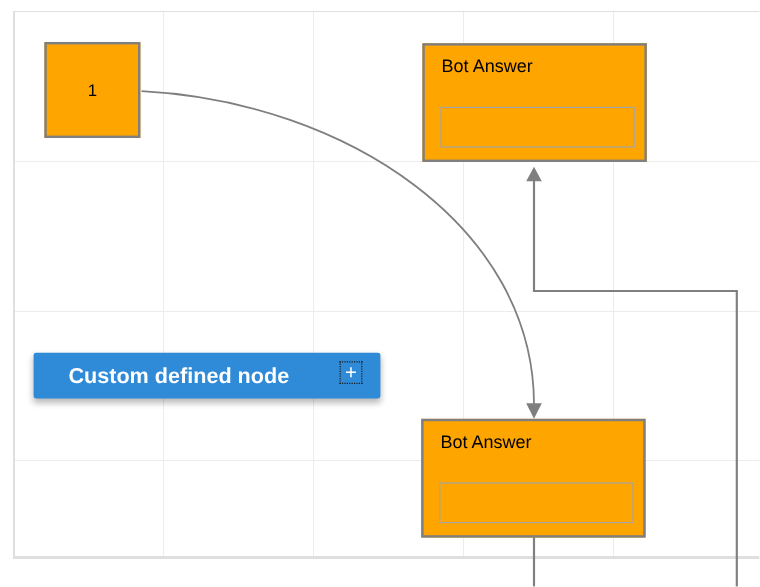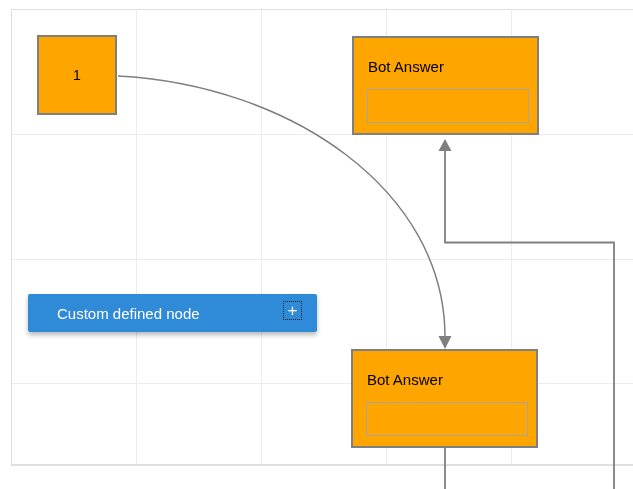--- a/index.html
+++ b/index.html
@@ -42,21 +42,21 @@
     width: 80px; height: 80px;
     display: flex; align-items: center; justify-content: center;
     font-size: 14px;
   }
   .node.bot {
     width: 187px; height: 99px;
   }
   .node.bot.top    { left: 352px; top: 36px; }
   .node.bot.bottom { left: 351px; top: 349px; }
   .bot-title {
-    margin: 20px 0 0 14px;
+    margin: 9px 0 0 14px;
     font-size: 15px;
     white-space: nowrap;
   }
   .bot-field {
     position: absolute;
     left: 13px; top: 51px;
     width: 160px; height: 32px;
     border: 1px solid var(--inner-box-border, #a6a6a6);
     background: transparent;
     font-size: 13px;
@@ -69,22 +69,23 @@
     width: 289px; height: 38px;
     background: var(--palette-blue, #2f8ad8);
     border-radius: 2px;
     box-shadow: 0 3px 5px rgba(0,0,0,0.28);
     display: flex;
     align-items: center;
     color: var(--palette-text, #ffffff);
   }
   .palette-label {
     margin-left: 29px;
-    font-size: 15px;
+    font-size: 18px;
     white-space: nowrap;
+    font-weight: bold;
   }
   .add-btn {
     position: absolute;
     left: 255px; top: 7px;
     width: 19px; height: 19px;
     border: 1px dotted #1c1c1c;
     box-sizing: border-box;
     display: flex; align-items: center; justify-content: center;
     cursor: pointer;
   }

